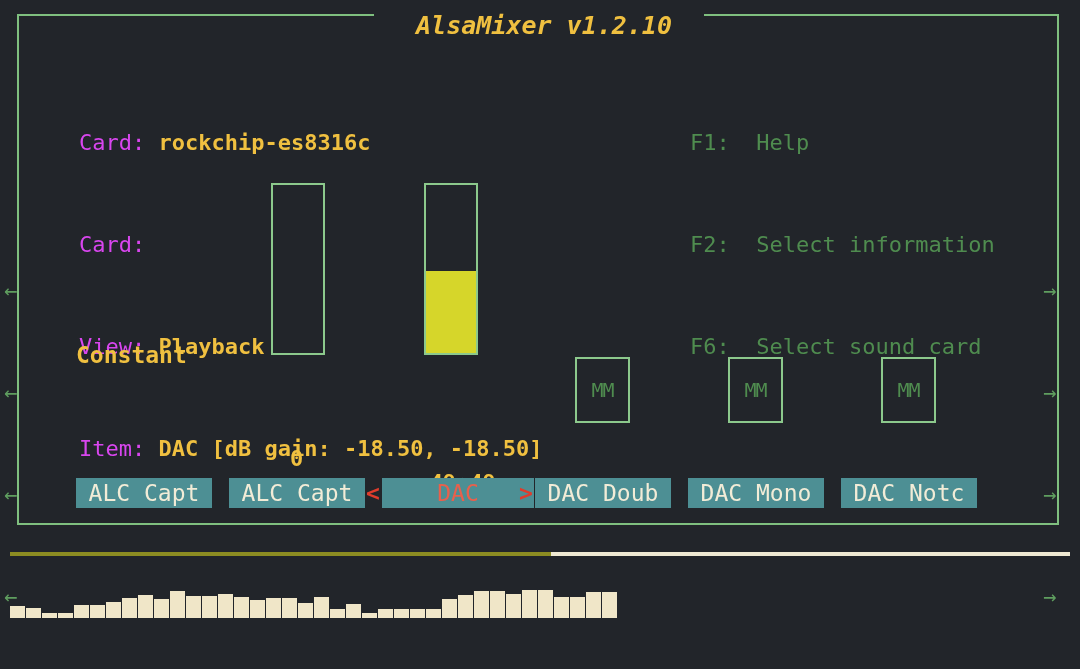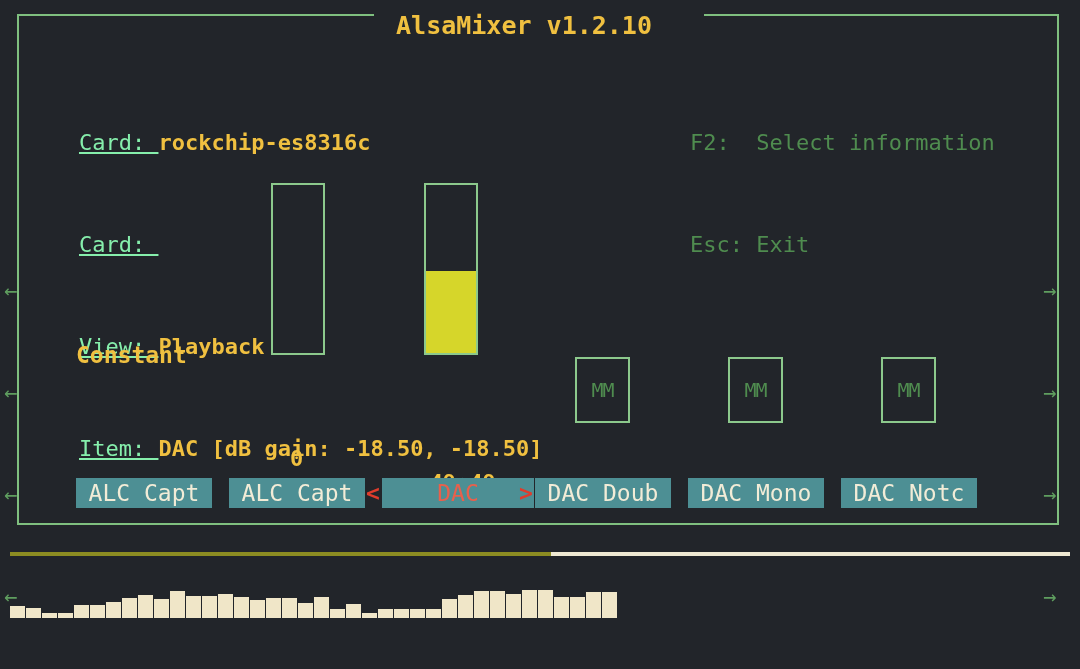--- a/index.html
+++ b/index.html
@@ -30,42 +30,43 @@
   #title-gap {
     position: absolute;
     left: 355px;
     top: -2px;
     width: 330px;
     height: 4px;
     background: #22252a;
   }
   #app-title {
     position: absolute;
-    left: 360px;
+    left: 380px;
     top: -3px;
     width: 290px;
     text-align: center;
     font-size: 25px;
     line-height: 25px;
     font-weight: bold;
     color: #f0c040;
     white-space: pre;
+    font-style: italic;
   }
 
   
   #header-info {
     position: absolute;
     left: 26px;
     top: 24px;
     font-size: 22px;
     line-height: 34px;
     white-space: pre;
   }
   .hdr-row { display: block; height: 34px; }
-  .hdr-label { color: #86efac; text-decoration: underline; }
+  .hdr-label { color: #d946ef; }
   .hdr-value { color: #f0c040; font-weight: bold; }
 
   #header-keys {
     position: absolute;
     left: 637px;
     top: 24px;
     font-size: 22px;
     line-height: 34px;
     white-space: pre;
     color: #4f8c4f;
@@ -205,24 +206,27 @@
   <div class="hdr-row">
     <span class="hdr-label">View: </span><span class="hdr-value">Playback</span>
   </div>
   <div class="hdr-row">
     <span class="hdr-label">Item: </span><span class="hdr-value">DAC [dB gain: -18.50, -18.50]</span>
   </div>
 </div>
 
 <div id="header-keys">
   <div class="key-row">
+    <span>F1:  </span><span>Help</span>
+  </div>
+  <div class="key-row">
     <span>F2:  </span><span>Select information</span>
   </div>
   <div class="key-row">
-    <span>Esc: </span><span>Exit</span>
+    <span>F6:  </span><span>Select sound card</span>
   </div>
 </div>
 
 <div class="arrow-col" id="arrows-left">
   <span class="arrow-row">←</span>
   <span class="arrow-row">←</span>
   <span class="arrow-row">←</span>
   <span class="arrow-row">←</span>
   
 </div>

